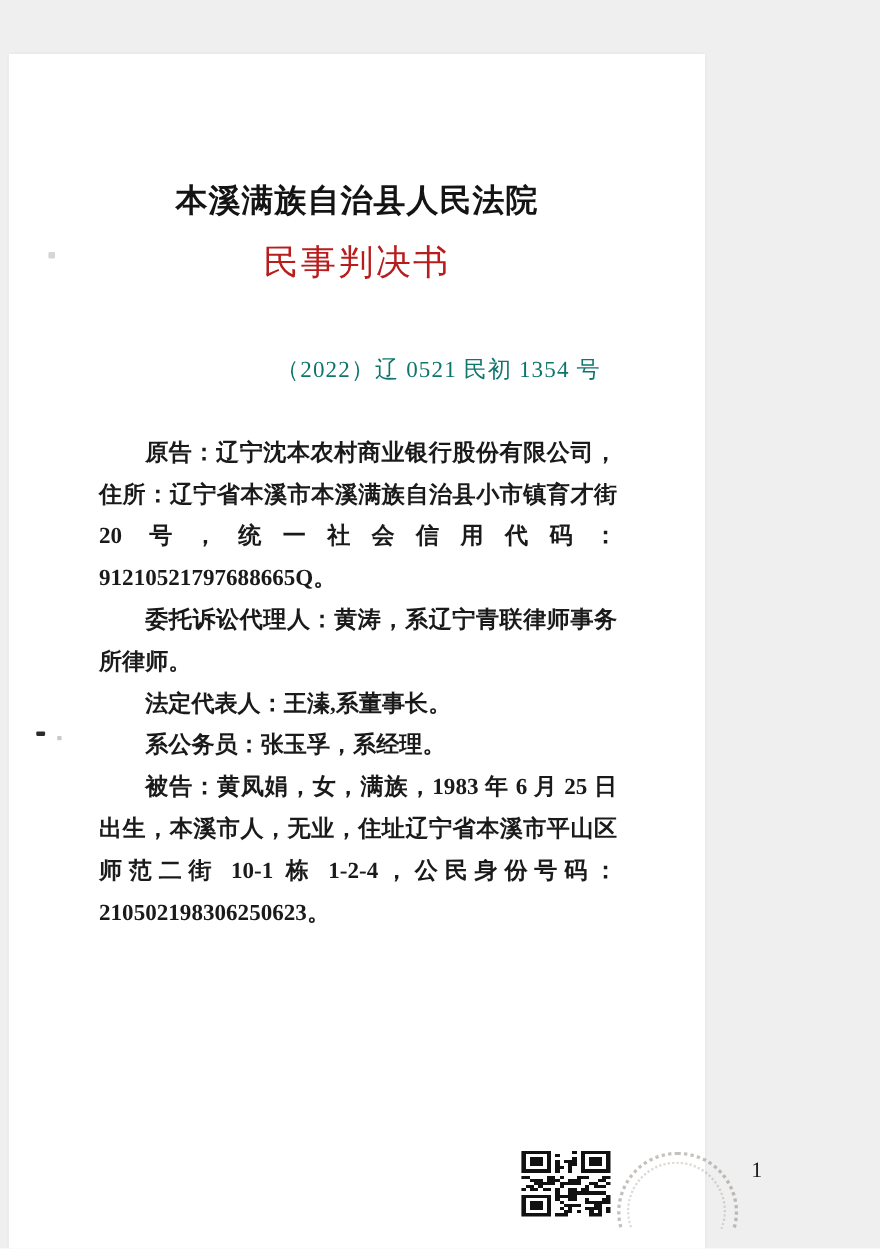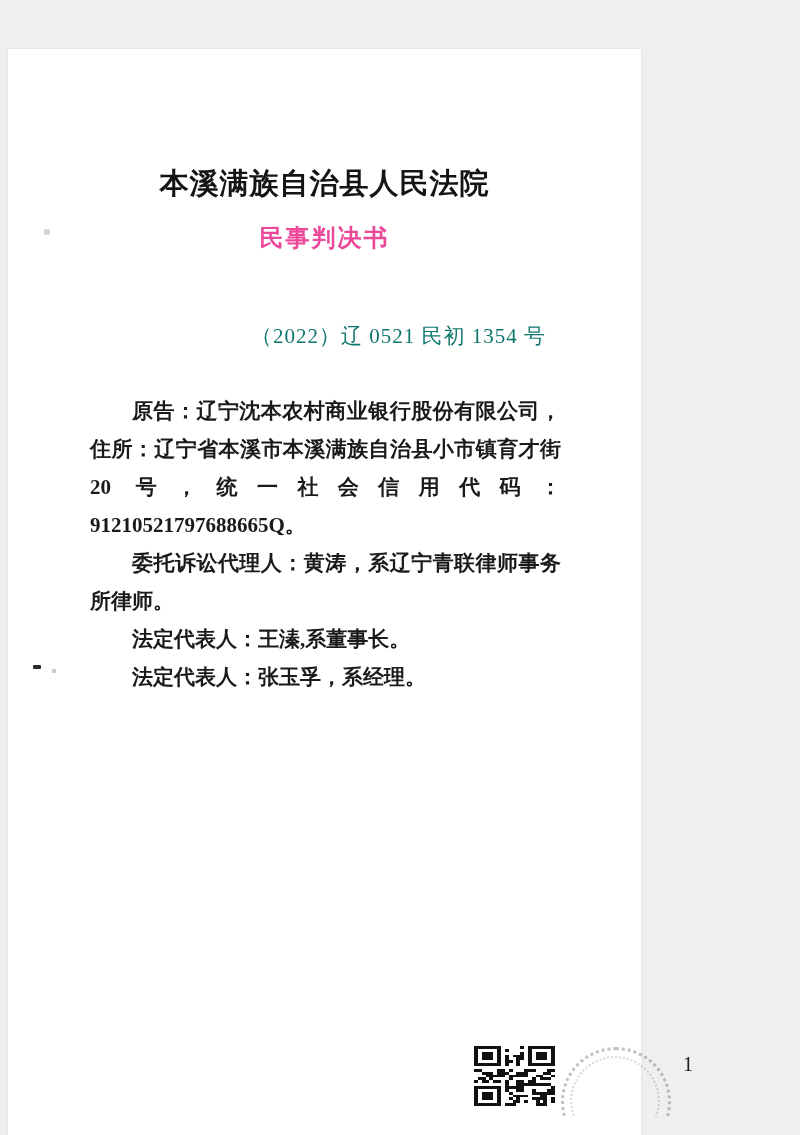--- a/index.html
+++ b/index.html
@@ -24,25 +24,25 @@
     text-align:center;
     font-size:29px;
     font-weight:700;
     letter-spacing:1px;
     line-height:38px;
     color:#141414;
   }
   .doc-title{
     margin:16px 0 0 0;
     text-align:center;
-    font-size:24px;
-    font-weight:700;
+    font-size:32px;
+    font-weight:400;
     letter-spacing:2px;
     line-height:40px;
-    color:#ec4899;
+    color:#b91c1c;
   }
   .case-no{
     margin-top:64px;
     padding-right:95px;
     text-align:right;
     font-size:21px;
     line-height:28px;
     letter-spacing:1px;
     color:#0f766e;
   }
@@ -96,21 +96,22 @@
 
     <h1 class="court-name">本溪满族自治县人民法院</h1>
     <h2 class="doc-title">民事判决书</h2>
 
     <div class="case-no">（2022）辽 0521 民初 1354 号</div>
 
     <div class="body-text">
       <p>原告：辽宁沈本农村商业银行股份有限公司，住所：辽宁省本溪市本溪满族自治县小市镇育才街 20 号，统一社会信用代码：91210521797688665Q。</p>
       <p>委托诉讼代理人：黄涛，系辽宁青联律师事务所律师。</p>
       <p>法定代表人：王溱,系董事长。</p>
-      <p>法定代表人：张玉孚，系经理。</p>
+      <p>系公务员：张玉孚，系经理。</p>
+      <p>被告：黄凤娟，女，满族，1983 年 6 月 25 日出生，本溪市人，无业，住址辽宁省本溪市平山区师范二街 10-1 栋 1-2-4，公民身份号码：210502198306250623。</p>
     </div>
 
     <div class="qr">
       <svg viewBox="0 0 21 21" preserveAspectRatio="none" shape-rendering="crispEdges">
           <rect x="0" y="0" width="21" height="21" fill="#ffffff"></rect>
           <rect x="12" y="0" width="1" height="1" fill="#111111"></rect>
           <rect x="8" y="1" width="1" height="1" fill="#111111"></rect>
           <rect x="12" y="2" width="1" height="1" fill="#111111"></rect>
           <rect x="8" y="3" width="1" height="1" fill="#111111"></rect>
           <rect x="10" y="3" width="1" height="1" fill="#111111"></rect>

